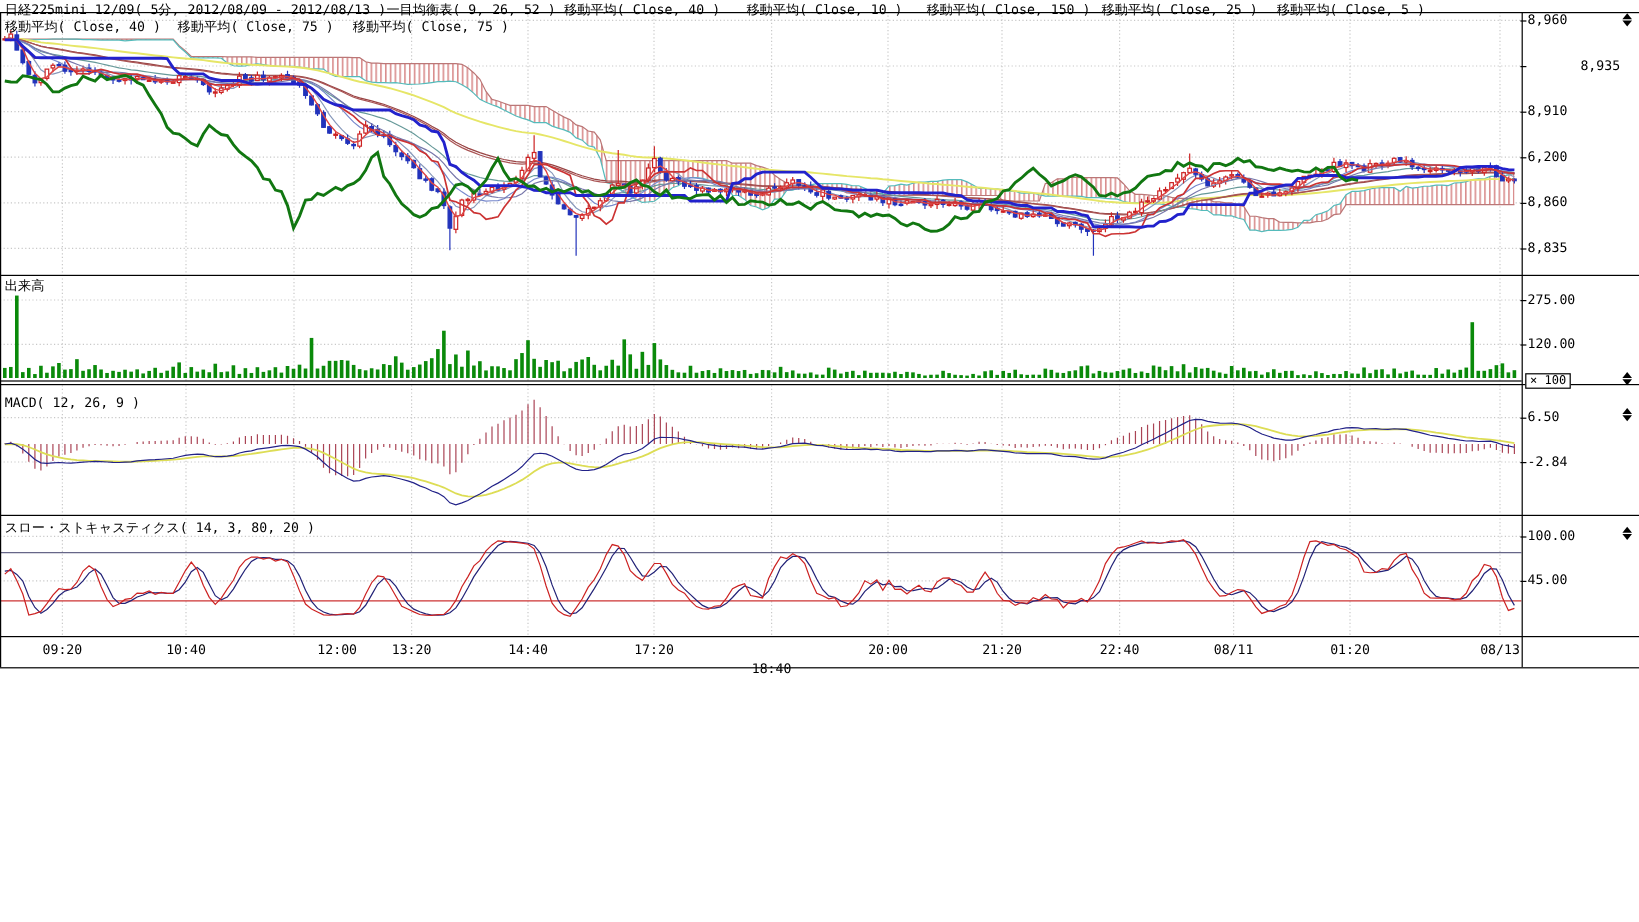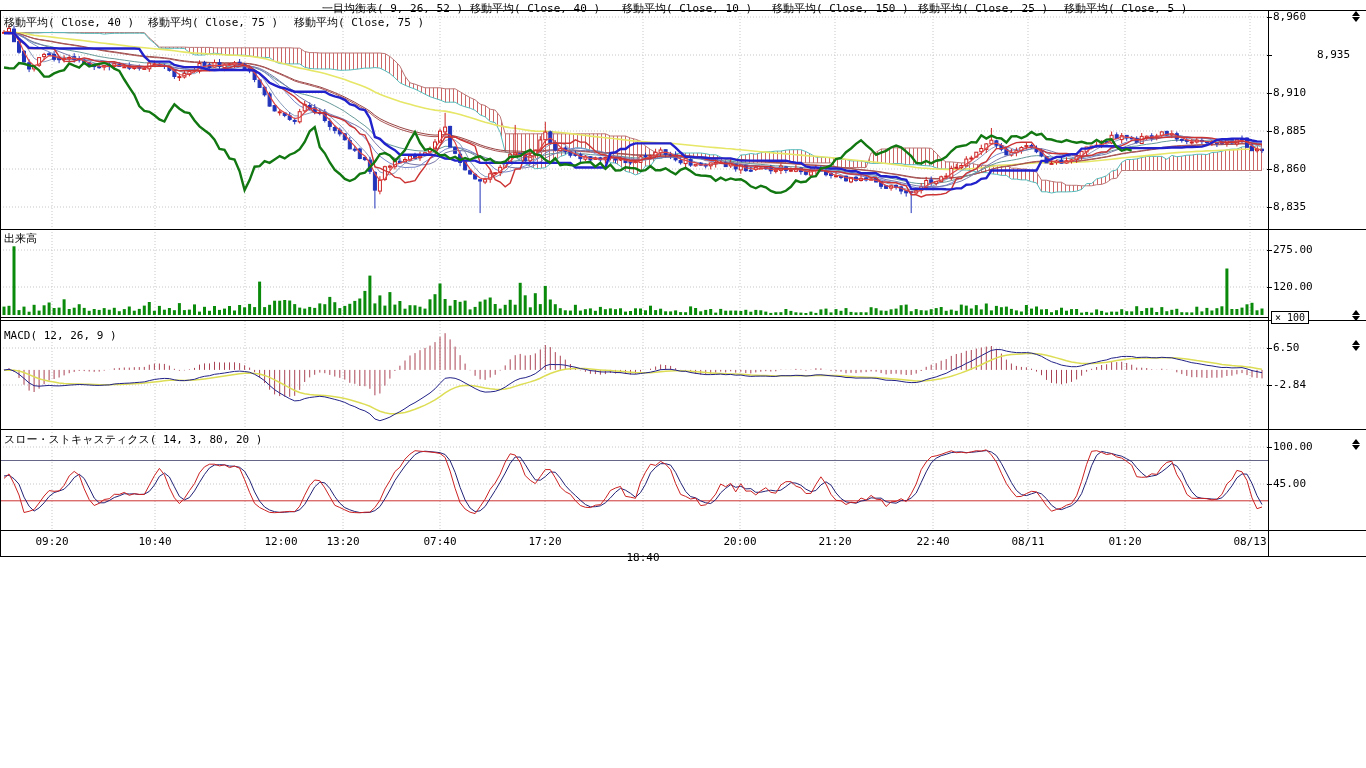--- a/index.html
+++ b/index.html
@@ -18,20 +18,21 @@
   .spin{position:absolute;left:1352px;width:9px;z-index:5}
   .spin span{display:block;width:0;height:0;border-left:4px solid transparent;border-right:4px solid transparent;margin:1px 0}
   .spin .u{border-bottom:5px solid #000}
   .spin .d{border-top:5px solid #000}
 </style>
 </head>
 <body>
 
 <div id="app">
 
+  <span class="h" style="left:4px;top:1px">日経225mini 12/09( 5分, 2012/08/09 - 2012/08/13 )</span>
   <span class="h" style="left:322px;top:1px">一目均衡表( 9, 26, 52 )</span>
   <span class="h" style="left:470px;top:1px">移動平均( Close, 40 )</span>
   <span class="h" style="left:622px;top:1px">移動平均( Close, 10 )</span>
   <span class="h" style="left:772px;top:1px">移動平均( Close, 150 )</span>
   <span class="h" style="left:918px;top:1px">移動平均( Close, 25 )</span>
   <span class="h" style="left:1064px;top:1px">移動平均( Close, 5 )</span>
 
   <span class="h" style="left:4px;top:15px">移動平均( Close, 40 )</span>
   <span class="h" style="left:148px;top:15px">移動平均( Close, 75 )</span>
   <span class="h" style="left:294px;top:15px">移動平均( Close, 75 )</span>
@@ -1188,37 +1189,37 @@
   <div class="spin" style="top:438px">
       <span class="u"></span>
       <span class="d"></span>
     </div>
 
   <div id="xaxis">
       <div class="xl" style="left: 52px;">09:20</div>
       <div class="xl" style="left: 155px;">10:40</div>
       <div class="xl" style="left: 245px; margin-left: 36px;">12:00</div>
       <div class="xl" style="left: 343px;">13:20</div>
-      <div class="xl" style="left: 440px;">07:40</div>
+      <div class="xl" style="left: 440px;">14:40</div>
       <div class="xl" style="left: 545px;">17:20</div>
       <div class="xl" style="left: 643px; margin-top: 16px;">18:40</div>
       <div class="xl" style="left: 740px;">20:00</div>
       <div class="xl" style="left: 835px;">21:20</div>
       <div class="xl" style="left: 933px;">22:40</div>
       <div class="xl" style="left: 1028px;">08/11</div>
       <div class="xl" style="left: 1125px;">01:20</div>
       <div class="xl" style="left: 1250px;">08/13</div>
     </div>
 <div class="ax" style="top: 10px;">8,960</div>
     <div class="tick" style="top: 17px;"></div>
     <div class="ax" style="top: 48px; margin-left: 44px;">8,935</div>
     <div class="tick" style="top: 55px;"></div>
     <div class="ax" style="top: 86px;">8,910</div>
     <div class="tick" style="top: 93px;"></div>
-    <div class="ax" style="top: 124px;">8,885</div>
+    <div class="ax" style="top: 124px;">6,200</div>
     <div class="tick" style="top: 131px;"></div>
     <div class="ax" style="top: 162px;">8,860</div>
     <div class="tick" style="top: 169px;"></div>
     <div class="ax" style="top: 200px;">8,835</div>
     <div class="tick" style="top: 207px;"></div>
     <div class="ax" style="top: 243px;">275.00</div>
     <div class="tick" style="top: 250px;"></div>
     <div class="ax" style="top: 280px;">120.00</div>
     <div class="tick" style="top: 287px;"></div>
     <div class="ax" style="top: 341px;">6.50</div>

